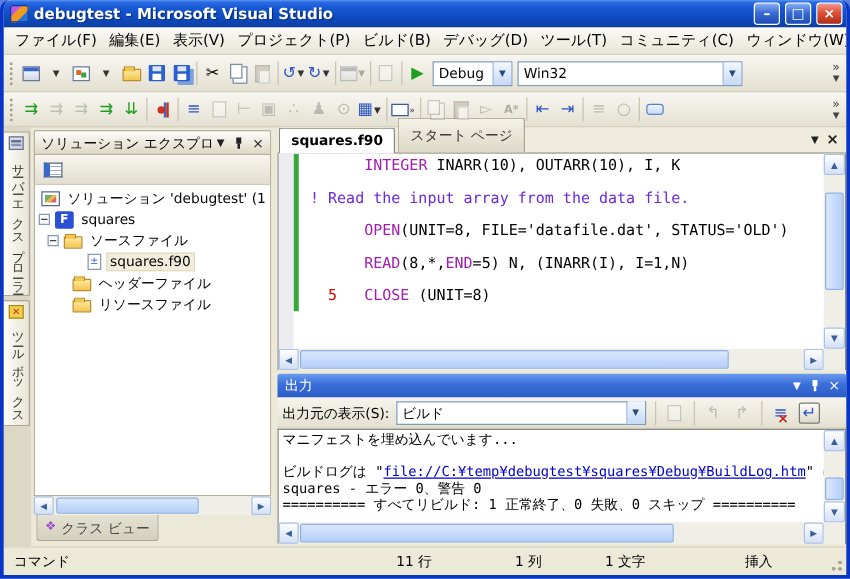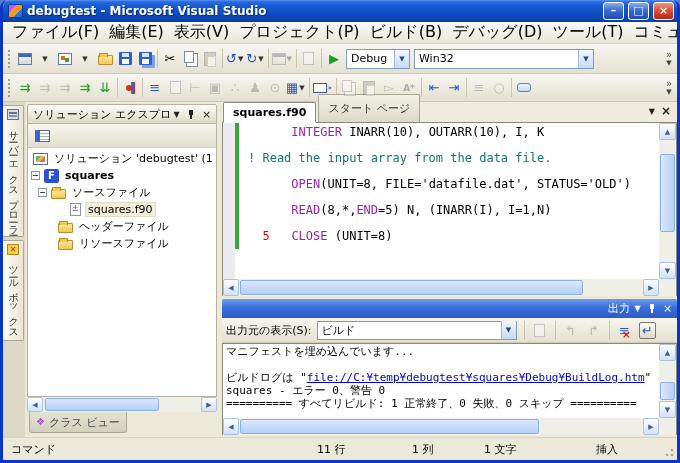--- a/index.html
+++ b/index.html
@@ -17,21 +17,21 @@
   .vs-logo{width:15px;height:14px;border-radius:2px;
     background:linear-gradient(135deg,#c05ae0 0 34%,#f09b1e 34% 64%,#2a76d8 64%);box-shadow:0 0 0 1px #0a3a9c inset;}
   .title-text{flex:1;color:#fff;font-size:12px;font-weight:bold;text-shadow:1px 1px 1px #072c78;white-space:nowrap;overflow:hidden;}
   .tbn{width:21px;height:18px;flex:0 0 21px;border:1px solid #fff;border-radius:3px;color:#fff;
     font-size:11px;line-height:15px;text-align:center;font-weight:bold;}
   .tbn.min,.tbn.max{background:linear-gradient(180deg,#88aef2,#3a6cd4 45%,#1e4cb4);}
   .tbn.close{background:linear-gradient(180deg,#f0988a,#de5138 45%,#b22b10);}
   
   .menubar{height:22px;flex:0 0 22px;display:flex;align-items:center;background:linear-gradient(180deg,#fbfaf6,#e9e5d8);
     border-bottom:1px solid #d8d4c4;padding-left:4px;overflow:hidden;}
-  .menu-item{font-size:16px;padding:5px 5px;white-space:nowrap;color:#000;}
+  .menu-item{font-size:12px;padding:5px 5px;white-space:nowrap;color:#000;}
   
   .toolbar{display:flex;align-items:center;background:linear-gradient(180deg,#f8f6f1,#e4e0d1);
     border-bottom:1px solid #cec9b5;padding:0 2px;overflow:hidden;}
   .tb1{height:30px;flex:0 0 30px;}
   .tb2{height:28px;flex:0 0 28px;}
   .grip{width:4px;height:18px;margin:0 3px;border-left:2px dotted #a39f8b;}
   .tsep{width:1px;height:19px;background:#c9c4b0;margin:0 2px;flex:0 0 1px;}
   .tbtn{height:22px;min-width:20px;padding:0 1px;display:flex;align-items:center;justify-content:center;border-radius:2px;}
   .tbtn.dis{opacity:.38;filter:grayscale(.8);}
   .dd{font-size:7px;color:#333;padding:0 1px;}
@@ -84,21 +84,21 @@
   .ic-pin{width:9px;height:11px;position:relative;color:#222;}
   .ic-pin::before{content:"";position:absolute;left:2px;top:1px;width:4px;height:5px;background:currentColor;}
   .ic-pin::after{content:"";position:absolute;left:3px;top:6px;width:2px;height:4px;background:currentColor;}
   .sol-toolbar{height:24px;flex:0 0 24px;display:flex;align-items:center;background:linear-gradient(180deg,#f7f5ee,#e3dfd0);
     border:1px solid #b5b2a0;border-top:none;border-bottom:1px solid #cfcab6;padding:0 4px;}
   .ic-props{width:15px;height:12px;border:1px solid #5a6a85;border-left:5px solid #3b68c8;
     background:repeating-linear-gradient(180deg,#fff 0 2px,#9ab0cc 2px 3px);}
   .tree{flex:1;background:#fff;border:1px solid #b5b2a0;border-top:none;overflow:hidden;padding-top:2px;min-height:0;}
   .trow{height:17px;display:flex;align-items:center;white-space:nowrap;font-size:11px;overflow:hidden;}
   .trow .lbl{padding:0 2px;}
-  .bold{font-weight:bold;}
+  .bold{font-weight:normal;}
   .sel{background:#f1eedb;border:1px solid #e0dcc0;}
   .expander{width:9px;height:9px;flex:0 0 9px;border:1px solid #7e9db9;background:#fff;position:relative;margin-right:4px;}
   .expander::before{content:"";position:absolute;left:1px;top:3px;width:5px;height:1px;background:#444;}
   .ic-solution{width:15px;height:12px;flex:0 0 15px;border:1px solid #5a6a85;background:#fff;position:relative;margin-right:4px;}
   .ic-solution::before{content:"";position:absolute;inset:2px;background:linear-gradient(135deg,#6ab46a 0 38%,#e8b84a 38% 66%,#d86a6a 66%);}
   .ic-fproj{width:15px;height:14px;flex:0 0 15px;background:#2b50d6;color:#fff;font-weight:bold;font-size:10px;
     display:flex;align-items:center;justify-content:center;border-radius:2px;margin-right:4px;}
   .ic-file{width:11px;height:13px;flex:0 0 11px;background:#fff;border:1px solid #8a97ab;position:relative;margin-right:4px;}
   .ic-file::after{content:"±";position:absolute;left:1px;top:0px;font-size:8px;color:#2b50d6;line-height:10px;}
   .tfolder{margin-right:4px;flex:0 0 15px;}
@@ -136,21 +136,21 @@
   .dtabs-right{margin-left:auto;display:flex;align-items:center;gap:6px;padding:0 6px 4px 0;color:#222;}
   .dtabs-right .dar{font-size:8px;}
   .dtabs-right .dx{font-size:12px;font-weight:bold;}
   .editor-body{flex:1;display:flex;background:#fff;border:1px solid #8a8a7c;border-top:none;border-bottom:none;min-height:0;position:relative;}
   .ind-margin{width:12px;flex:0 0 12px;background:#ececf0;}
   .chg-col{width:5px;flex:0 0 5px;background:#fff;position:relative;}
   .chg-bar{position:absolute;left:0;top:0;width:4px;height:126px;background:#35a93c;}
   .code{flex:1;padding:3px 0 0 8px;font-family:"DejaVu Sans Mono",monospace;font-size:12px;line-height:13px;overflow:hidden;}
   .cline{height:13px;white-space:pre;}
   .kw{color:#a21caf;font-weight:normal;}
-  .cmt{color:#0f766e;}
+  .cmt{color:#6d28d9;}
   .slabel{color:#e00000;}
   .hwrap{display:flex;flex:0 0 17px;border-left:1px solid #8a8a7c;border-right:1px solid #8a8a7c;}
   
   .output{height:136px;flex:0 0 136px;display:flex;flex-direction:column;margin-top:3px;min-height:0;}
   .out-header{height:19px;flex:0 0 19px;display:flex;align-items:center;padding:0 2px 0 6px;font-size:11px;color:#fff;
     background:linear-gradient(180deg,#6a9cf0 0%,#3a6ed8 45%,#2a5cc6 100%);border-radius:2px 2px 0 0;}
   .out-header .ph-btn{color:#fff;}
   .out-header .ic-pin{color:#fff;}
   .out-toolbar{height:25px;flex:0 0 25px;display:flex;align-items:center;background:linear-gradient(180deg,#f6f4ed,#e4e0d1);
     border-bottom:1px solid #cfcab6;padding:0 4px;gap:3px;font-size:11px;}
@@ -472,21 +472,21 @@
                 <div class="sb-thumb" style="left:1px;width:85%;"></div>
               </div>
             <div class="sb-btn">▶</div>
           </div>
           <div class="corner"></div>
         </div>
       </div>
 
       <div class="output">
         <div class="out-header">
-          <span style="flex:1;text-align:right;">出力</span>
+          <span style="flex:1;">出力</span>
           <span class="ph-btn">▼</span>
           <span class="ph-btn">
               <span class="ic-pin"></span>
             </span>
           <span class="ph-btn ph-x">×</span>
         </div>
         <div class="out-toolbar">
           <span>出力元の表示(S):</span>
           <div class="combo out-combo">
             <span>ビルド</span>

